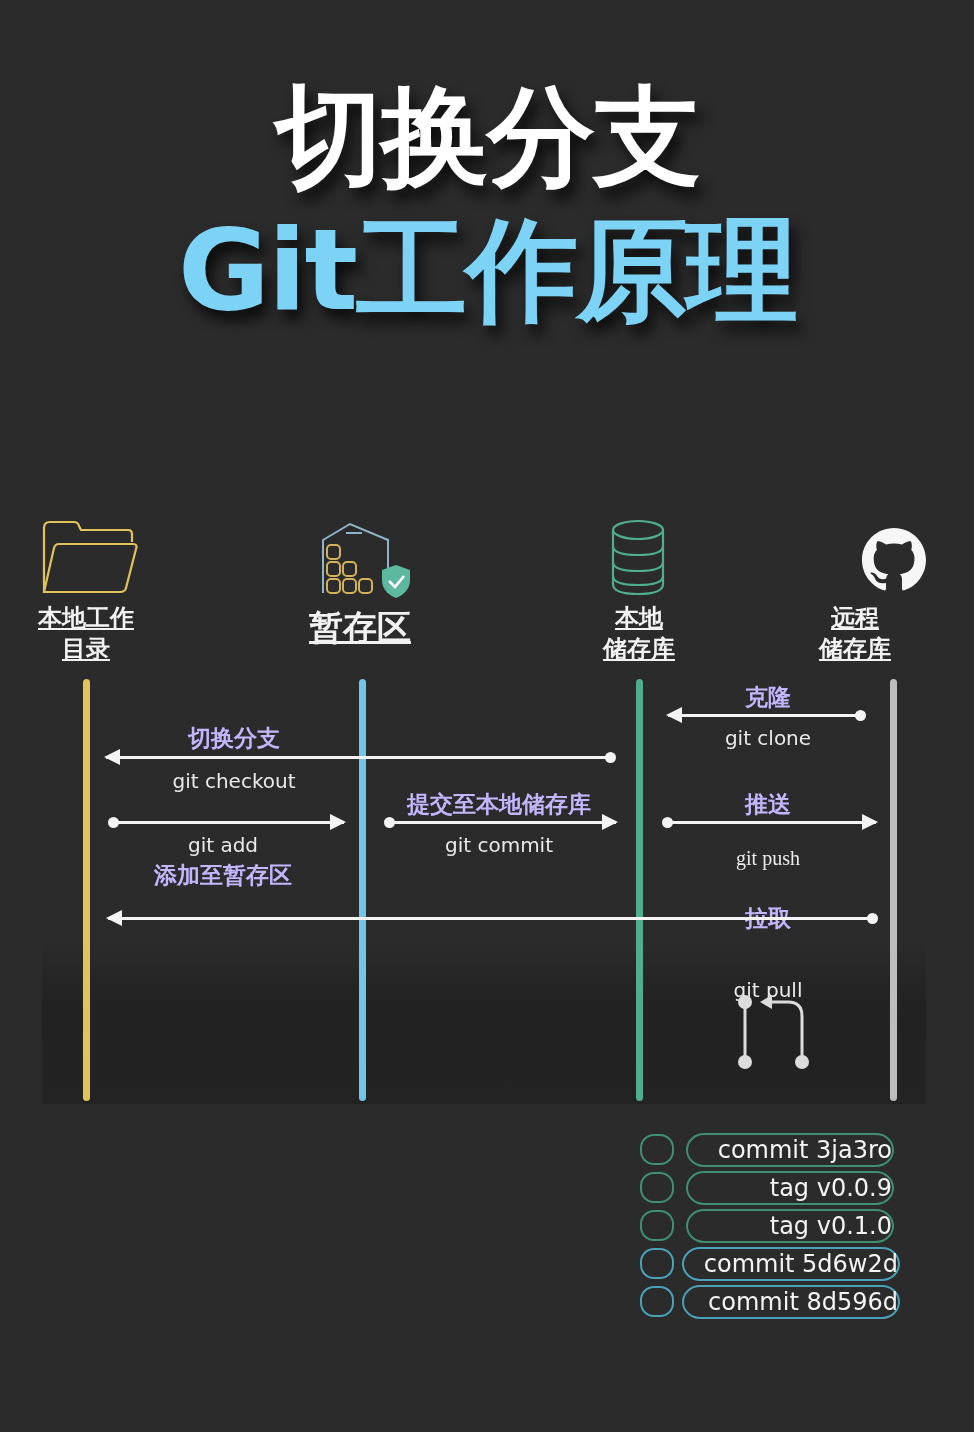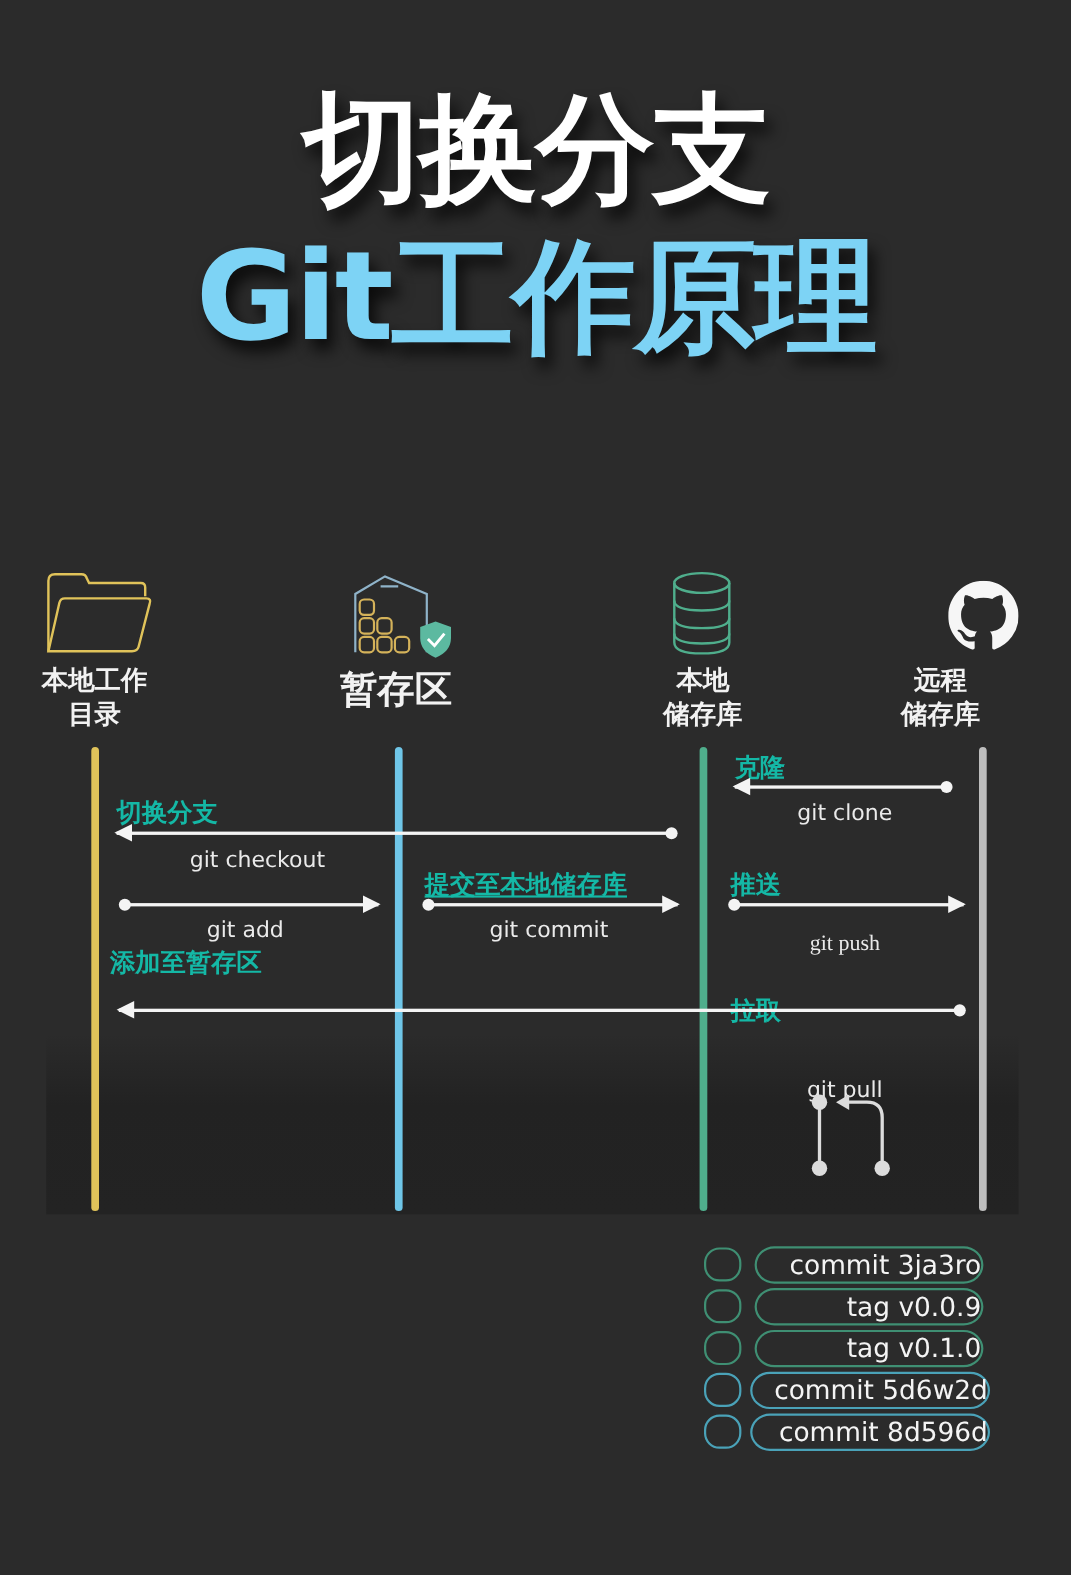--- a/index.html
+++ b/index.html
@@ -16,30 +16,30 @@
     position:absolute; left:0; width:974px; top:200px; text-align:center;
     font-size:112px; font-weight:bold; color:#7dd3f5; letter-spacing:-2px; line-height:140px;
     text-shadow: 6px 10px 14px rgba(0,0,0,0.75);
   }
   .panel {
     position:absolute; left:42px; top:940px; width:884px; height:164px;
     background:linear-gradient(180deg, rgba(30,30,30,0) 0%, #222222 40%, #232323 100%);
   }
   .icon { position:absolute; }
   .node-label {
-    position:absolute; text-align:center; font-size:24px; font-weight:bold; line-height:31px; color:#f2f2f2;
+    position:absolute; text-align:center; font-size:24px; font-weight:bold; line-height:31px; color:#f2f2f2;text-decoration:underline;
   }
   .vline { position:absolute; top:679px; width:7px; height:422px; border-radius:4px; }
   .arrow { position:absolute; height:3px; background:#f4f4f4; }
   .dot { position:absolute; width:11px; height:11px; border-radius:50%; background:#f4f4f4; top:-4px; }
   .head-r { position:absolute; right:-2px; top:-7px; width:0; height:0;
     border-top:8px solid transparent; border-bottom:8px solid transparent; border-left:16px solid #f4f4f4; }
   .head-l { position:absolute; left:-2px; top:-7px; width:0; height:0;
     border-top:8px solid transparent; border-bottom:8px solid transparent; border-right:16px solid #f4f4f4; }
-  .cn { position:absolute; font-size:23px; font-weight:bold; color:#14b8a6; text-align:left; white-space:nowrap; }
+  .cn { position:absolute; font-size:23px; font-weight:bold; color:#c4b5fd; text-align:center; white-space:nowrap; }
   .cmd { position:absolute; font-size:20px; color:#eaeaea; text-align:center; white-space:nowrap; }
   .commits { position:absolute; left:640px; top:1133px; }
   .crow { position:absolute; left:0; height:34px; }
   .cbox { position:absolute; left:0; top:1px; width:34px; height:31px; border-radius:14px; border:2px solid; box-sizing:border-box; }
   .cpill { position:absolute; left:46px; top:0; width:208px; height:34px; border-radius:18px / 17px; border:2px solid; box-sizing:border-box;
     font-size:24px; color:#f4f4f4; text-align:right; line-height:30px; white-space:nowrap; }
 </style>
 </head>
 <body>
 
@@ -117,21 +117,21 @@
 </div>
 <div class="cmd" style="left:106px;width:256px;top:769px;">git checkout</div>
 
 <div class="arrow" style="left:110px;width:234px;top:821px;">
   <span class="dot" style="left:-2px;"></span>
   <span class="head-r"></span>
 </div>
 <div class="cmd" style="left:100px;width:246px;top:833px;">git add</div>
 <div class="cn" style="left:100px;width:246px;top:860px;">添加至暂存区</div>
 
-<div class="cn" style="left:386px;width:226px;top:789px;text-decoration:underline;">提交至本地储存库</div>
+<div class="cn" style="left:386px;width:226px;top:789px;">提交至本地储存库</div>
 <div class="arrow" style="left:386px;width:230px;top:821px;">
   <span class="dot" style="left:-2px;"></span>
   <span class="head-r"></span>
 </div>
 <div class="cmd" style="left:386px;width:226px;top:833px;">git commit</div>
 
 <div class="cn" style="left:664px;width:208px;top:789px;">推送</div>
 <div class="arrow" style="left:664px;width:212px;top:821px;">
   <span class="dot" style="left:-2px;"></span>
   <span class="head-r"></span>

